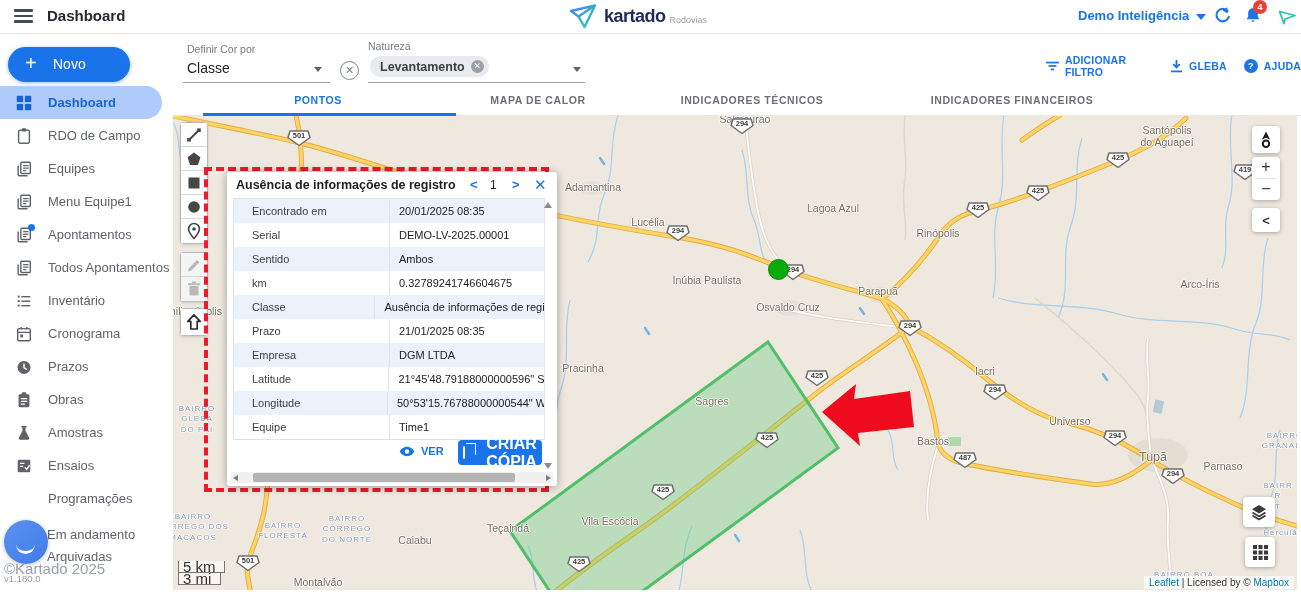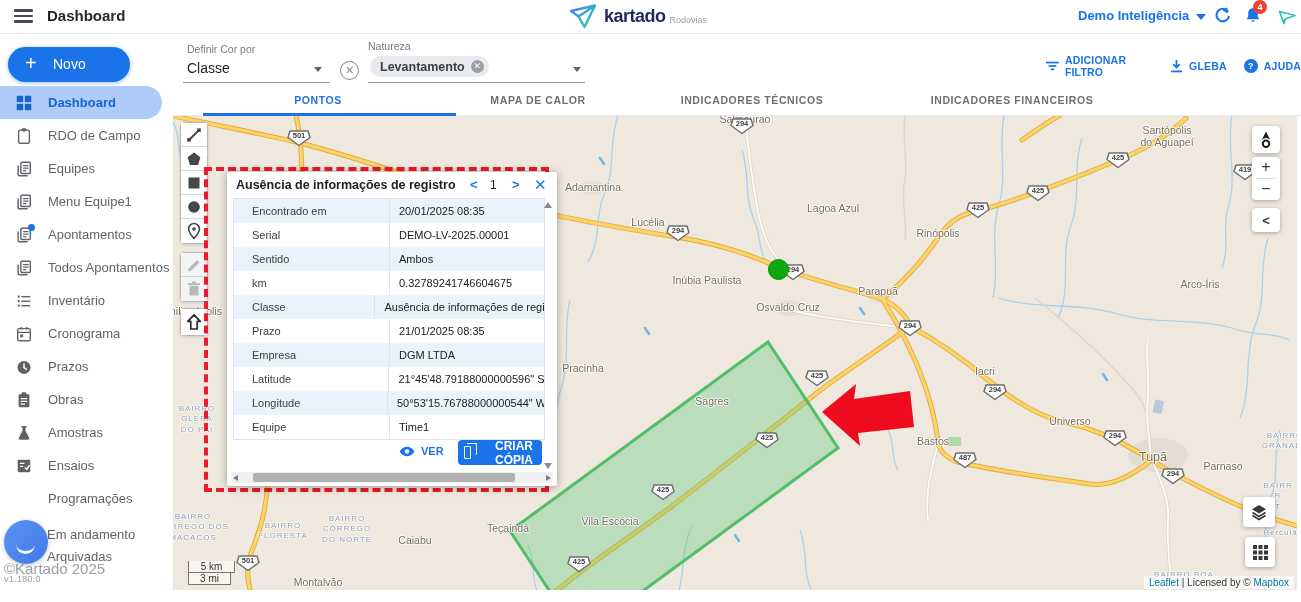--- a/index.html
+++ b/index.html
@@ -76,21 +76,21 @@
   .dt-btn:last-child{border-bottom:none;}
   .dt-btn.dis{background:#f4f4f4;cursor:default;}
   
   .mc{position:absolute;background:#fff;border-radius:4px;box-shadow:0 1px 4px rgba(0,0,0,.3);z-index:6;cursor:pointer;
       display:flex;align-items:center;justify-content:center;}
   #zoom-ctl{flex-direction:column;padding:0;}
   #zoom-ctl .zbtn{width:28px;height:21px;text-align:center;font-size:16px;color:#333;line-height:20px;cursor:pointer;}
   #zoom-ctl .zdiv{width:20px;height:1px;background:#e0e0e0;}
   #collapse-ctl{font-size:13px;font-weight:bold;color:#333;}
   
-  #scale{position:absolute;left:15px;top:446px;z-index:6;font-size:10px;color:#333;text-align:center;}
+  #scale{position:absolute;left:5px;top:446px;z-index:6;font-size:15px;color:#333;}
   #scale div{border:1.5px solid #757471;border-top:none;background:rgba(255,255,255,.55);padding:0 4px;line-height:11px;height:11px;}
   #scale .mi{width:33px;}
   #scale .km{width:37px;}
   #attribution{position:absolute;right:3px;bottom:1px;z-index:6;background:rgba(255,255,255,.75);font-size:10px;color:#333;padding:1px 5px;white-space:nowrap;}
   #attribution .lnk{color:#0078a8;cursor:pointer;}
   
   #sel-box{position:absolute;left:31px;top:52px;width:345px;height:325px;border:4px dashed #ea1b2d;z-index:10;box-sizing:border-box;pointer-events:none;}
   #popup{position:absolute;left:39px;top:57px;width:330px;height:314px;background:#fff;border-radius:3px;z-index:11;
          box-shadow:0 1px 8px rgba(0,0,0,.35);font-size:11px;margin-left:15px;}
   #popup-title{position:absolute;left:9px;top:6px;font-size:12.5px;font-weight:bold;color:#202124;}
@@ -98,21 +98,21 @@
   #pg-num{position:absolute;left:263px;top:6px;font-size:12px;color:#202124;}
   #popup-close{position:absolute;left:307px;top:4px;font-size:15px;font-weight:bold;color:#1a73e8;cursor:pointer;}
   #popup-table{position:absolute;left:6px;top:26px;width:312px;border:1px solid #e3e3e3;box-sizing:border-box;}
   .prow{display:flex;height:24px;align-items:center;background:#fff;}
   .prow.alt{background:#eaf2fb;}
   .plabel{width:156px;padding-left:18px;color:#3c4043;border-right:1px solid #e3e3e3;height:24px;line-height:24px;box-sizing:border-box;
           white-space:nowrap;overflow:hidden;}
   .pvalue{padding-left:9px;color:#202124;white-space:nowrap;overflow:hidden;}
   #ver-btn{position:absolute;left:172px;top:273px;display:flex;align-items:center;gap:6px;color:#1a73e8;font-size:11px;font-weight:bold;cursor:pointer;}
   #copy-btn{position:absolute;left:231px;top:268px;width:84px;height:25px;background:#1a73e8;border:none;border-radius:4px;color:#fff;
-            font-size:12px;font-weight:bold;cursor:pointer;display:flex;align-items:center;justify-content:center;gap:21px;font-family:inherit;}
+            font-size:16px;font-weight:bold;cursor:pointer;display:flex;align-items:center;justify-content:center;gap:21px;font-family:inherit;}
   .copy-ic{width:9px;height:11px;border:1.4px solid #fff;border-radius:1px;position:relative;}
   .copy-ic:before{content:"";position:absolute;left:2px;top:-4px;width:9px;height:11px;border:1.4px solid #fff;border-left:none;border-bottom:none;border-radius:1px;}
   .tri{width:0;height:0;position:absolute;}
   #vsb-up{top:30px;right:5px;border-left:4px solid transparent;border-right:4px solid transparent;border-bottom:6px solid #8a8a8a;}
   #vsb-dn{top:291px;right:5px;border-left:4px solid transparent;border-right:4px solid transparent;border-top:6px solid #8a8a8a;}
   #hsb{position:absolute;left:4px;top:300px;width:322px;height:11px;background:#f0f0f0;border-radius:2px;}
   #hsb .thumb{position:absolute;left:22px;top:1px;width:262px;height:9px;background:#b3b3b3;border-radius:2px;cursor:pointer;}
   #hsb .l{left:2px;top:2.5px;border-top:3.5px solid transparent;border-bottom:3.5px solid transparent;border-right:5px solid #7e7e7e;}
   #hsb .r{right:2px;top:2.5px;border-top:3.5px solid transparent;border-bottom:3.5px solid transparent;border-left:5px solid #7e7e7e;}
 </style>

